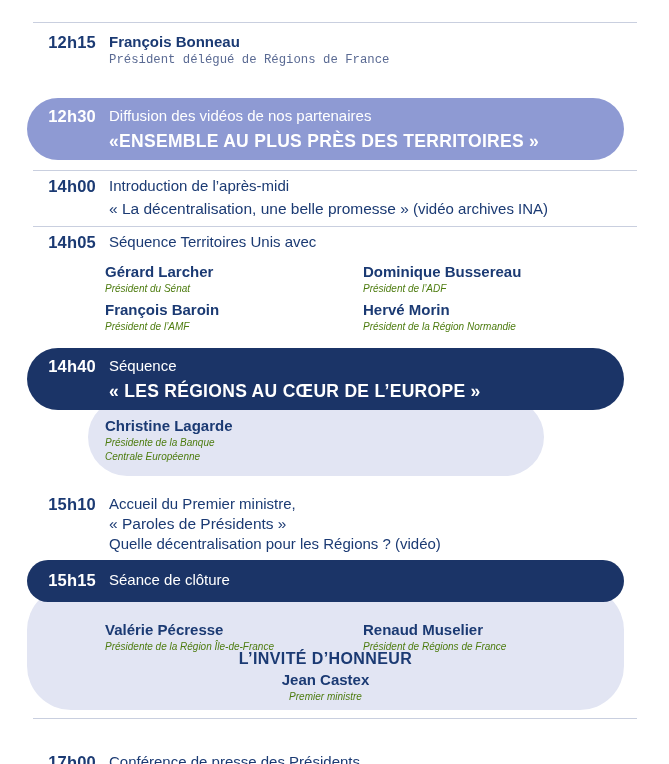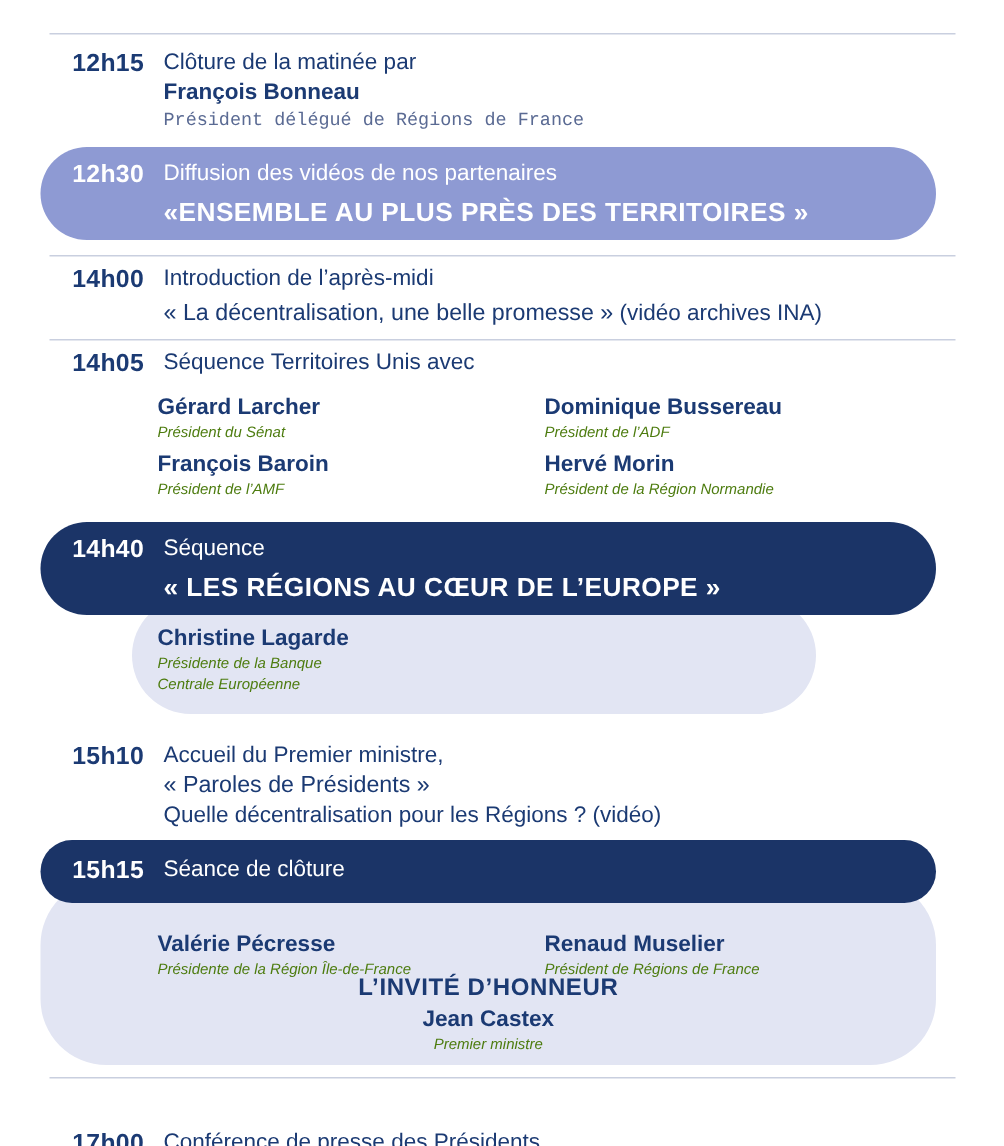--- a/index.html
+++ b/index.html
@@ -110,21 +110,20 @@
 </style>
 </head>
 <body>
 
 <div class="page">
 
   <div class="hr" style="top:22px;"></div>
   <div class="row" style="left:33px; top:32px;">
     <div class="time">12h15</div>
     <div class="body">
-      <div class="line lead">Clôture de la matinée par</div>
       <div class="line lead-b">François Bonneau</div>
       <div class="line sub">Président délégué de Régions de France</div>
     </div>
   </div>
 
   <div class="capsule cap-light" style="left:27px; top:98px; width:597px; height:62px;"></div>
   <div class="cap-row" style="left:33px; top:106px;">
     <div class="time white">12h30</div>
     <div class="body">
       <div class="line mid-title white">Diffusion des vidéos de nos partenaires</div>

